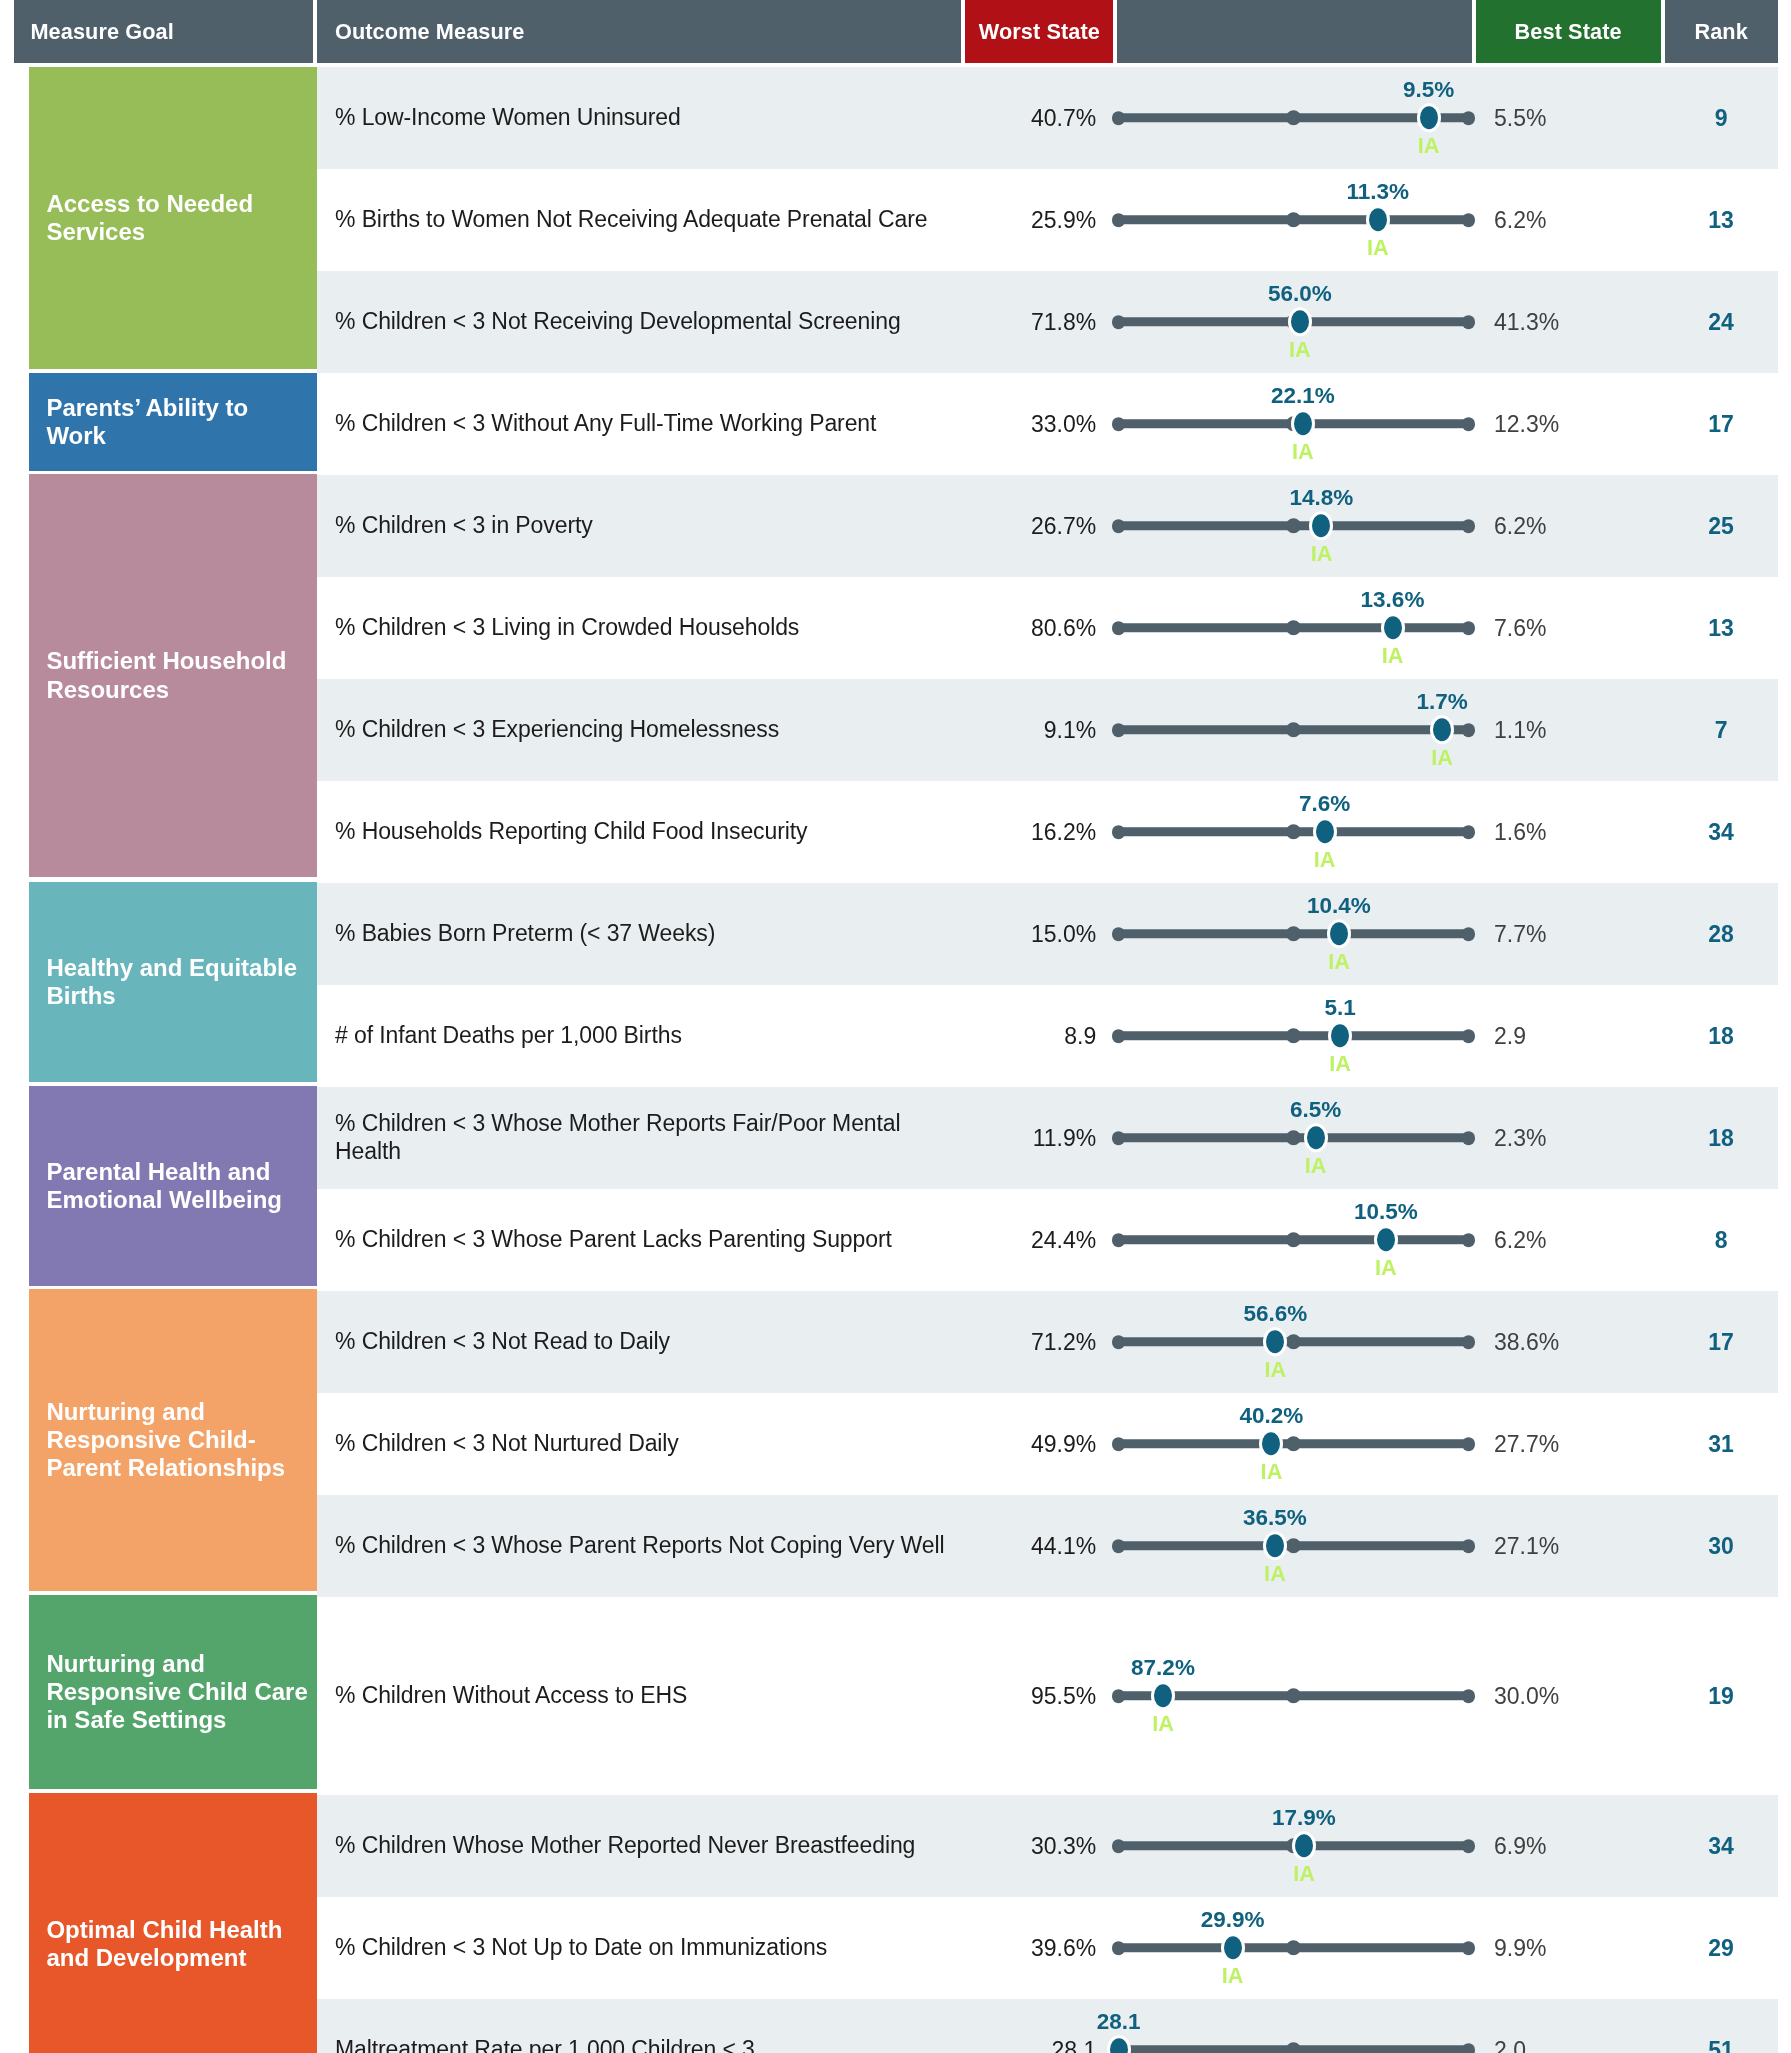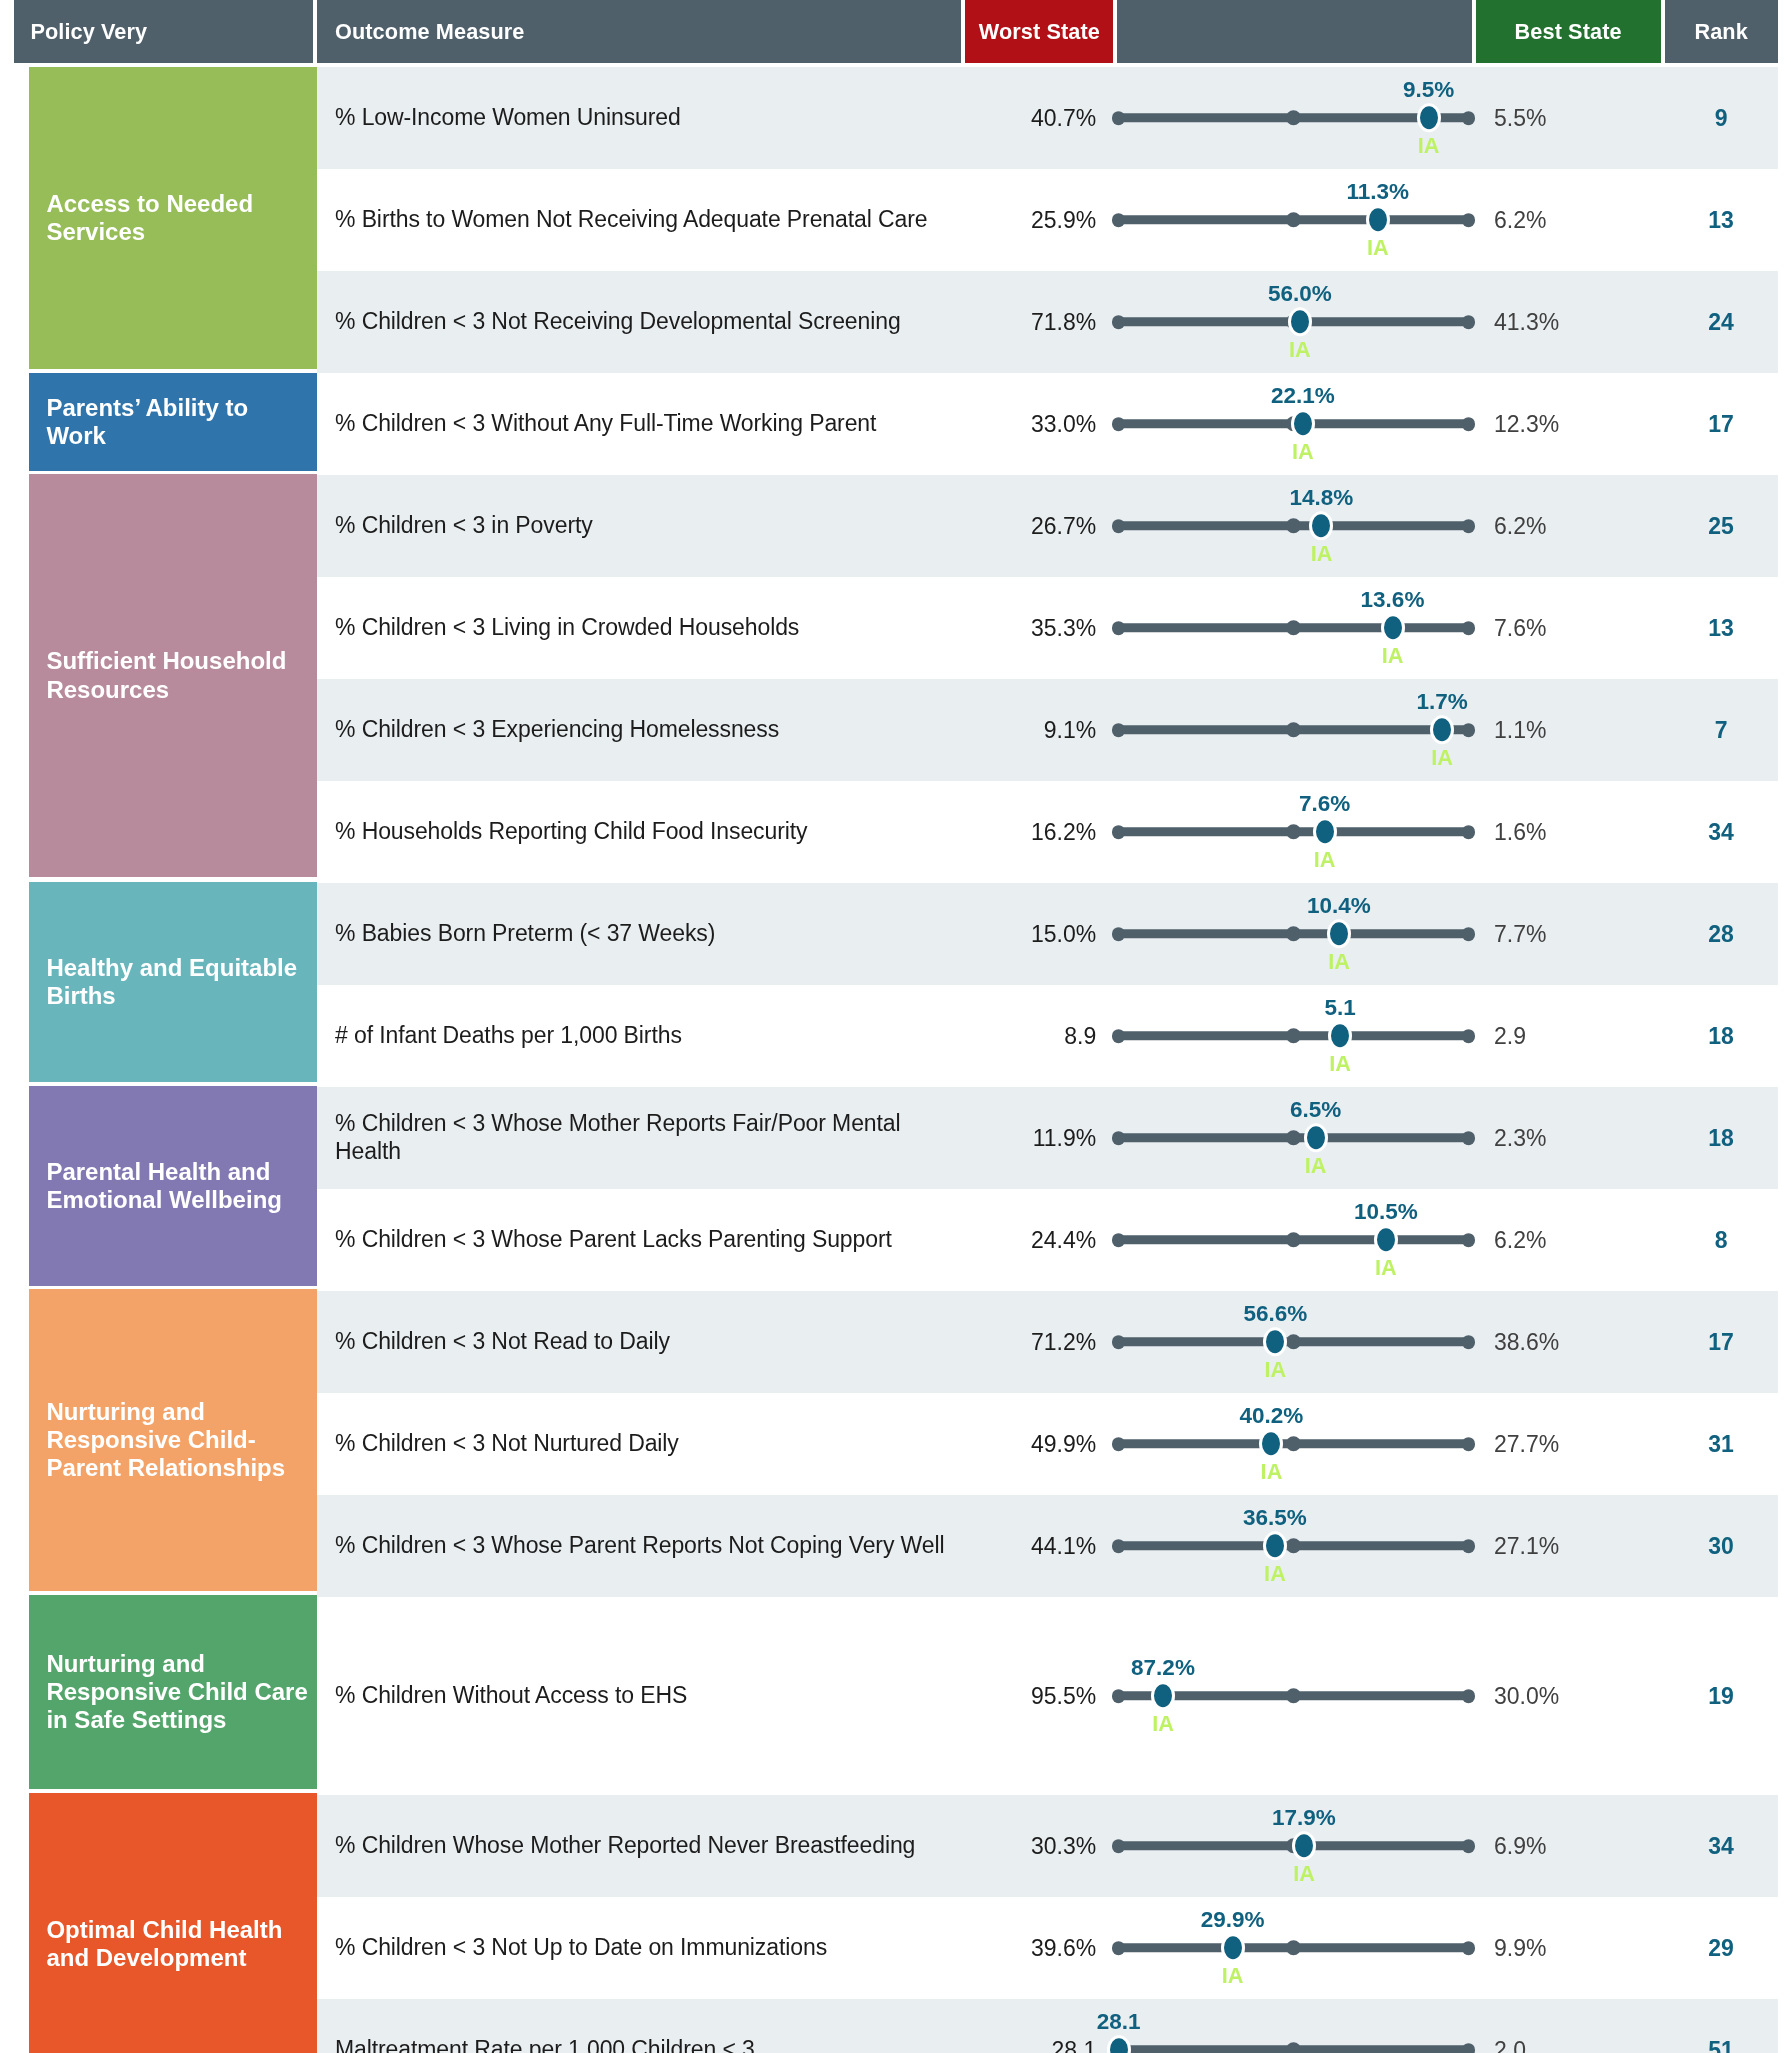--- a/index.html
+++ b/index.html
@@ -178,21 +178,21 @@
     color: #bef264;
     white-space: nowrap;
   }
 </style>
 </head>
 <body>
 
 <div class="sheet">
 
   <div class="thead">
-    <div class="th th-policy">Policy Very</div>
+    <div class="th th-policy">Measure Goal</div>
     <div class="th th-measure">Outcome Measure</div>
     <div class="th th-worst">Worst State</div>
     <div class="th th-chart"></div>
     <div class="th th-best">Best State</div>
     <div class="th th-rank">Rank</div>
   </div>
 
   <div class="tbody">
     <div class="goal-col" id="goal-col">
         <div class="goal-cell" style="top: 0px; height: 302px; background: rgb(150, 189, 88);">
@@ -306,21 +306,21 @@
                 <span class="dot-val">14.8%</span>
                 <span class="dot-abbr">IA</span>
               </div>
             </div>
           </div>
           <div class="c-best">6.2%</div>
           <div class="c-rank">25</div>
         </div>
         <div class="row plain" style="height: 102px;">
           <div class="c-measure">% Children &lt; 3 Living in Crowded Households</div>
-          <div class="c-worst">35.3%</div>
+          <div class="c-worst">80.6%</div>
           <div class="c-chart">
             <div class="strip">
               <div class="bar"></div>
               <div class="cap" style="left:0%"></div>
               <div class="cap" style="left:100%"></div>
               <div class="mid"></div>
               <div class="dot" style="left:78.3%">
                 <span class="dot-val">13.6%</span>
                 <span class="dot-abbr">IA</span>
               </div>

